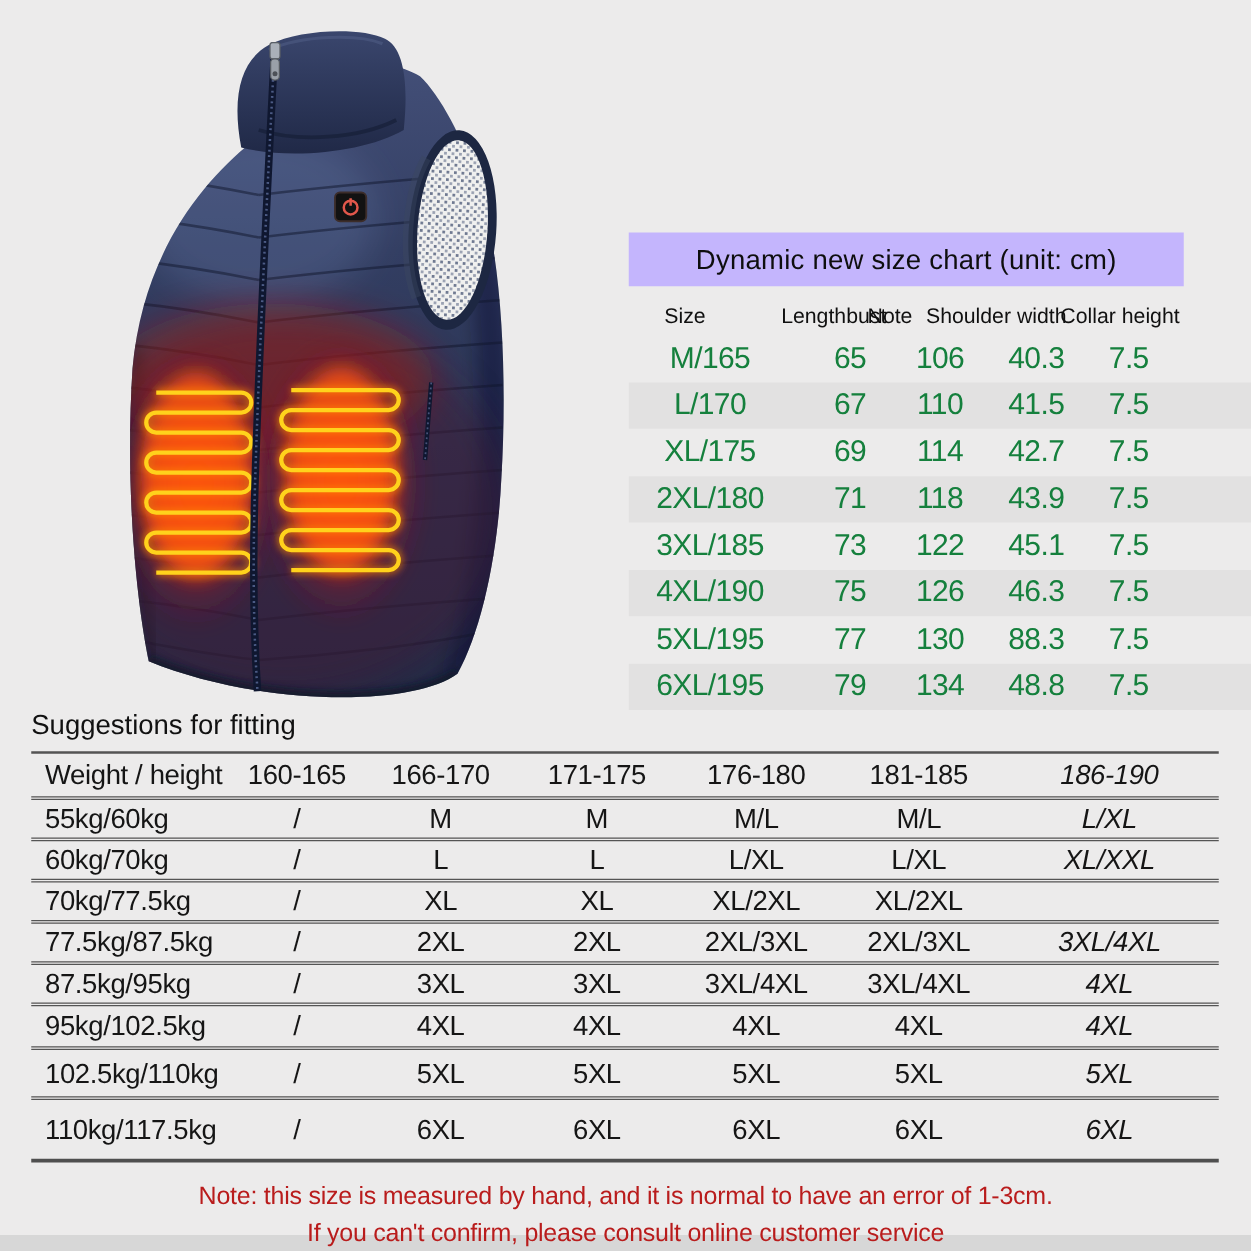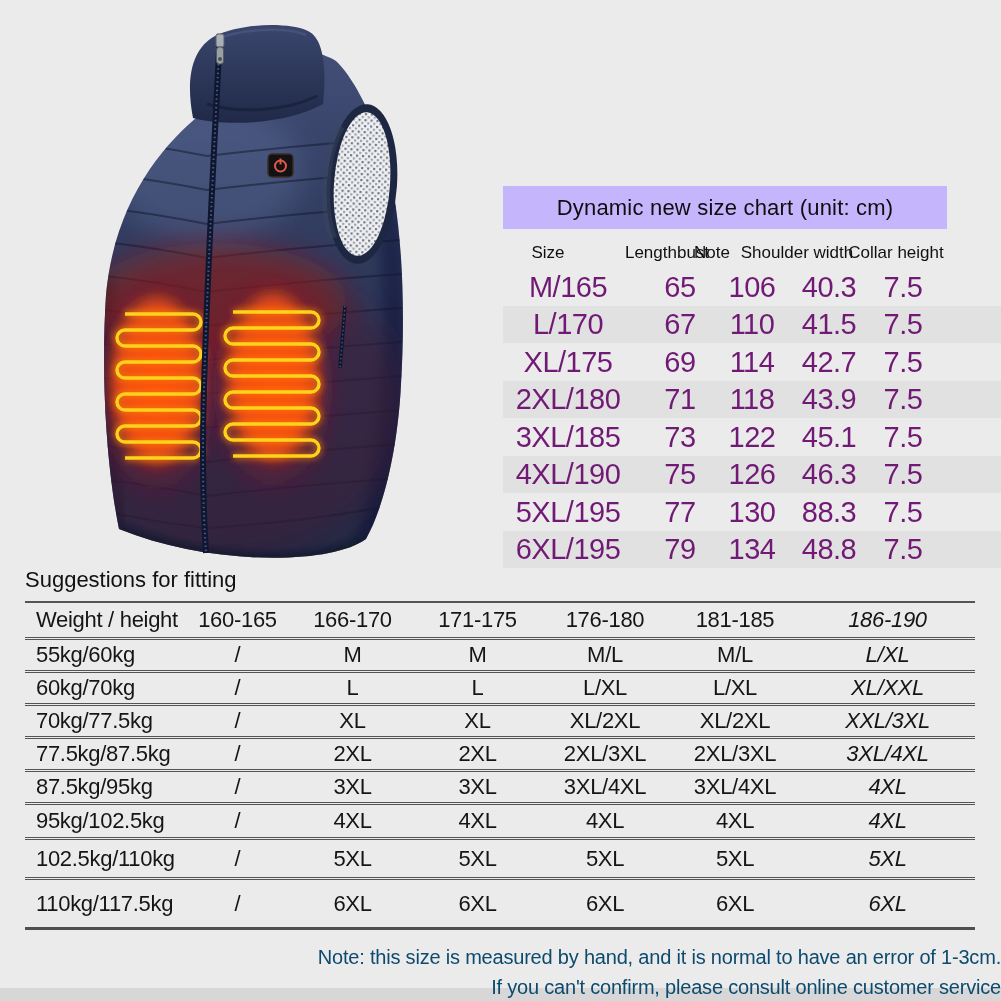--- a/index.html
+++ b/index.html
@@ -25,21 +25,21 @@
   .sc-headrow .sc-h:nth-child(1){left:43px;}
   .sc-headrow .sc-h:nth-child(2){left:138px;margin-left:24px;}
   .sc-headrow .sc-h:nth-child(3){left:207px;}
   .sc-headrow .sc-h:nth-child(4){left:292px;}
   .sc-headrow .sc-h:nth-child(5){left:391px;}
   .sc-rows{position:absolute;left:503px;top:268px;width:498px;}
   .sc-row{position:relative;height:37.5px;}
   .sc-row:nth-child(even){background:rgba(0,0,0,0.04);}
   .sc-row .sc-c{
     position:absolute;top:50%;transform:translate(-50%,-50%);
-    font-size:29px;color:#701a75;white-space:nowrap;letter-spacing:-.5px;
+    font-size:24px;color:#15803d;white-space:nowrap;letter-spacing:-.5px;
   }
   .sc-row .sc-c:nth-child(1){left:65px;}
   .sc-row .sc-c:nth-child(2){left:177px;}
   .sc-row .sc-c:nth-child(3){left:249px;}
   .sc-row .sc-c:nth-child(4){left:326px;}
   .sc-row .sc-c:nth-child(5){left:400px;}
   
   .fit-heading{position:absolute;left:25px;top:567px;font-size:22px;color:#111;}
   .fit-table{position:absolute;left:25px;top:601px;width:950px;}
   .fit-row{display:flex;align-items:center;height:33px;box-sizing:border-box;
@@ -52,22 +52,22 @@
   .fit-c:nth-child(3){width:125px;}
   .fit-c:nth-child(4){width:125px;}
   .fit-c:nth-child(5){width:130px;}
   .fit-c:nth-child(6){width:130px;}
   .fit-c:nth-child(7){width:175px;font-style:italic;}
   .fit-rows .fit-row:nth-child(6){height:35px;}
   .fit-rows .fit-row:nth-child(7){height:40px;}
   .fit-rows .fit-row:nth-child(8){height:50px;border-bottom:3px solid #4f4f4f;}
   
   .footer-strip{position:absolute;left:0;top:988px;width:1001px;height:13px;background:#d7d7d7;}
-  .note-line{position:absolute;left:0;width:1001px;text-align:right;
-    font-size:20px;color:#0c4a6e;letter-spacing:-.2px;z-index:2;}
+  .note-line{position:absolute;left:0;width:1001px;text-align:center;
+    font-size:20px;color:#b91c1c;letter-spacing:-.2px;z-index:2;}
   .note-line.l1{top:946px;}
   .note-line.l2{top:976px;}
 </style>
 </head>
 <body>
 
 <div class="canvas">
 
   <div class="vest-wrap">
     <svg width="430" height="558" viewBox="0 0 430 558" xmlns="http://www.w3.org/2000/svg">
@@ -286,21 +286,20 @@
           <span class="fit-c">L/XL</span>
           <span class="fit-c">XL/XXL</span>
         </div>
         <div class="fit-row">
           <span class="fit-c">70kg/77.5kg</span>
           <span class="fit-c">/</span>
           <span class="fit-c">XL</span>
           <span class="fit-c">XL</span>
           <span class="fit-c">XL/2XL</span>
           <span class="fit-c">XL/2XL</span>
-          <span class="fit-c">XXL/3XL</span>
         </div>
         <div class="fit-row">
           <span class="fit-c">77.5kg/87.5kg</span>
           <span class="fit-c">/</span>
           <span class="fit-c">2XL</span>
           <span class="fit-c">2XL</span>
           <span class="fit-c">2XL/3XL</span>
           <span class="fit-c">2XL/3XL</span>
           <span class="fit-c">3XL/4XL</span>
         </div>

